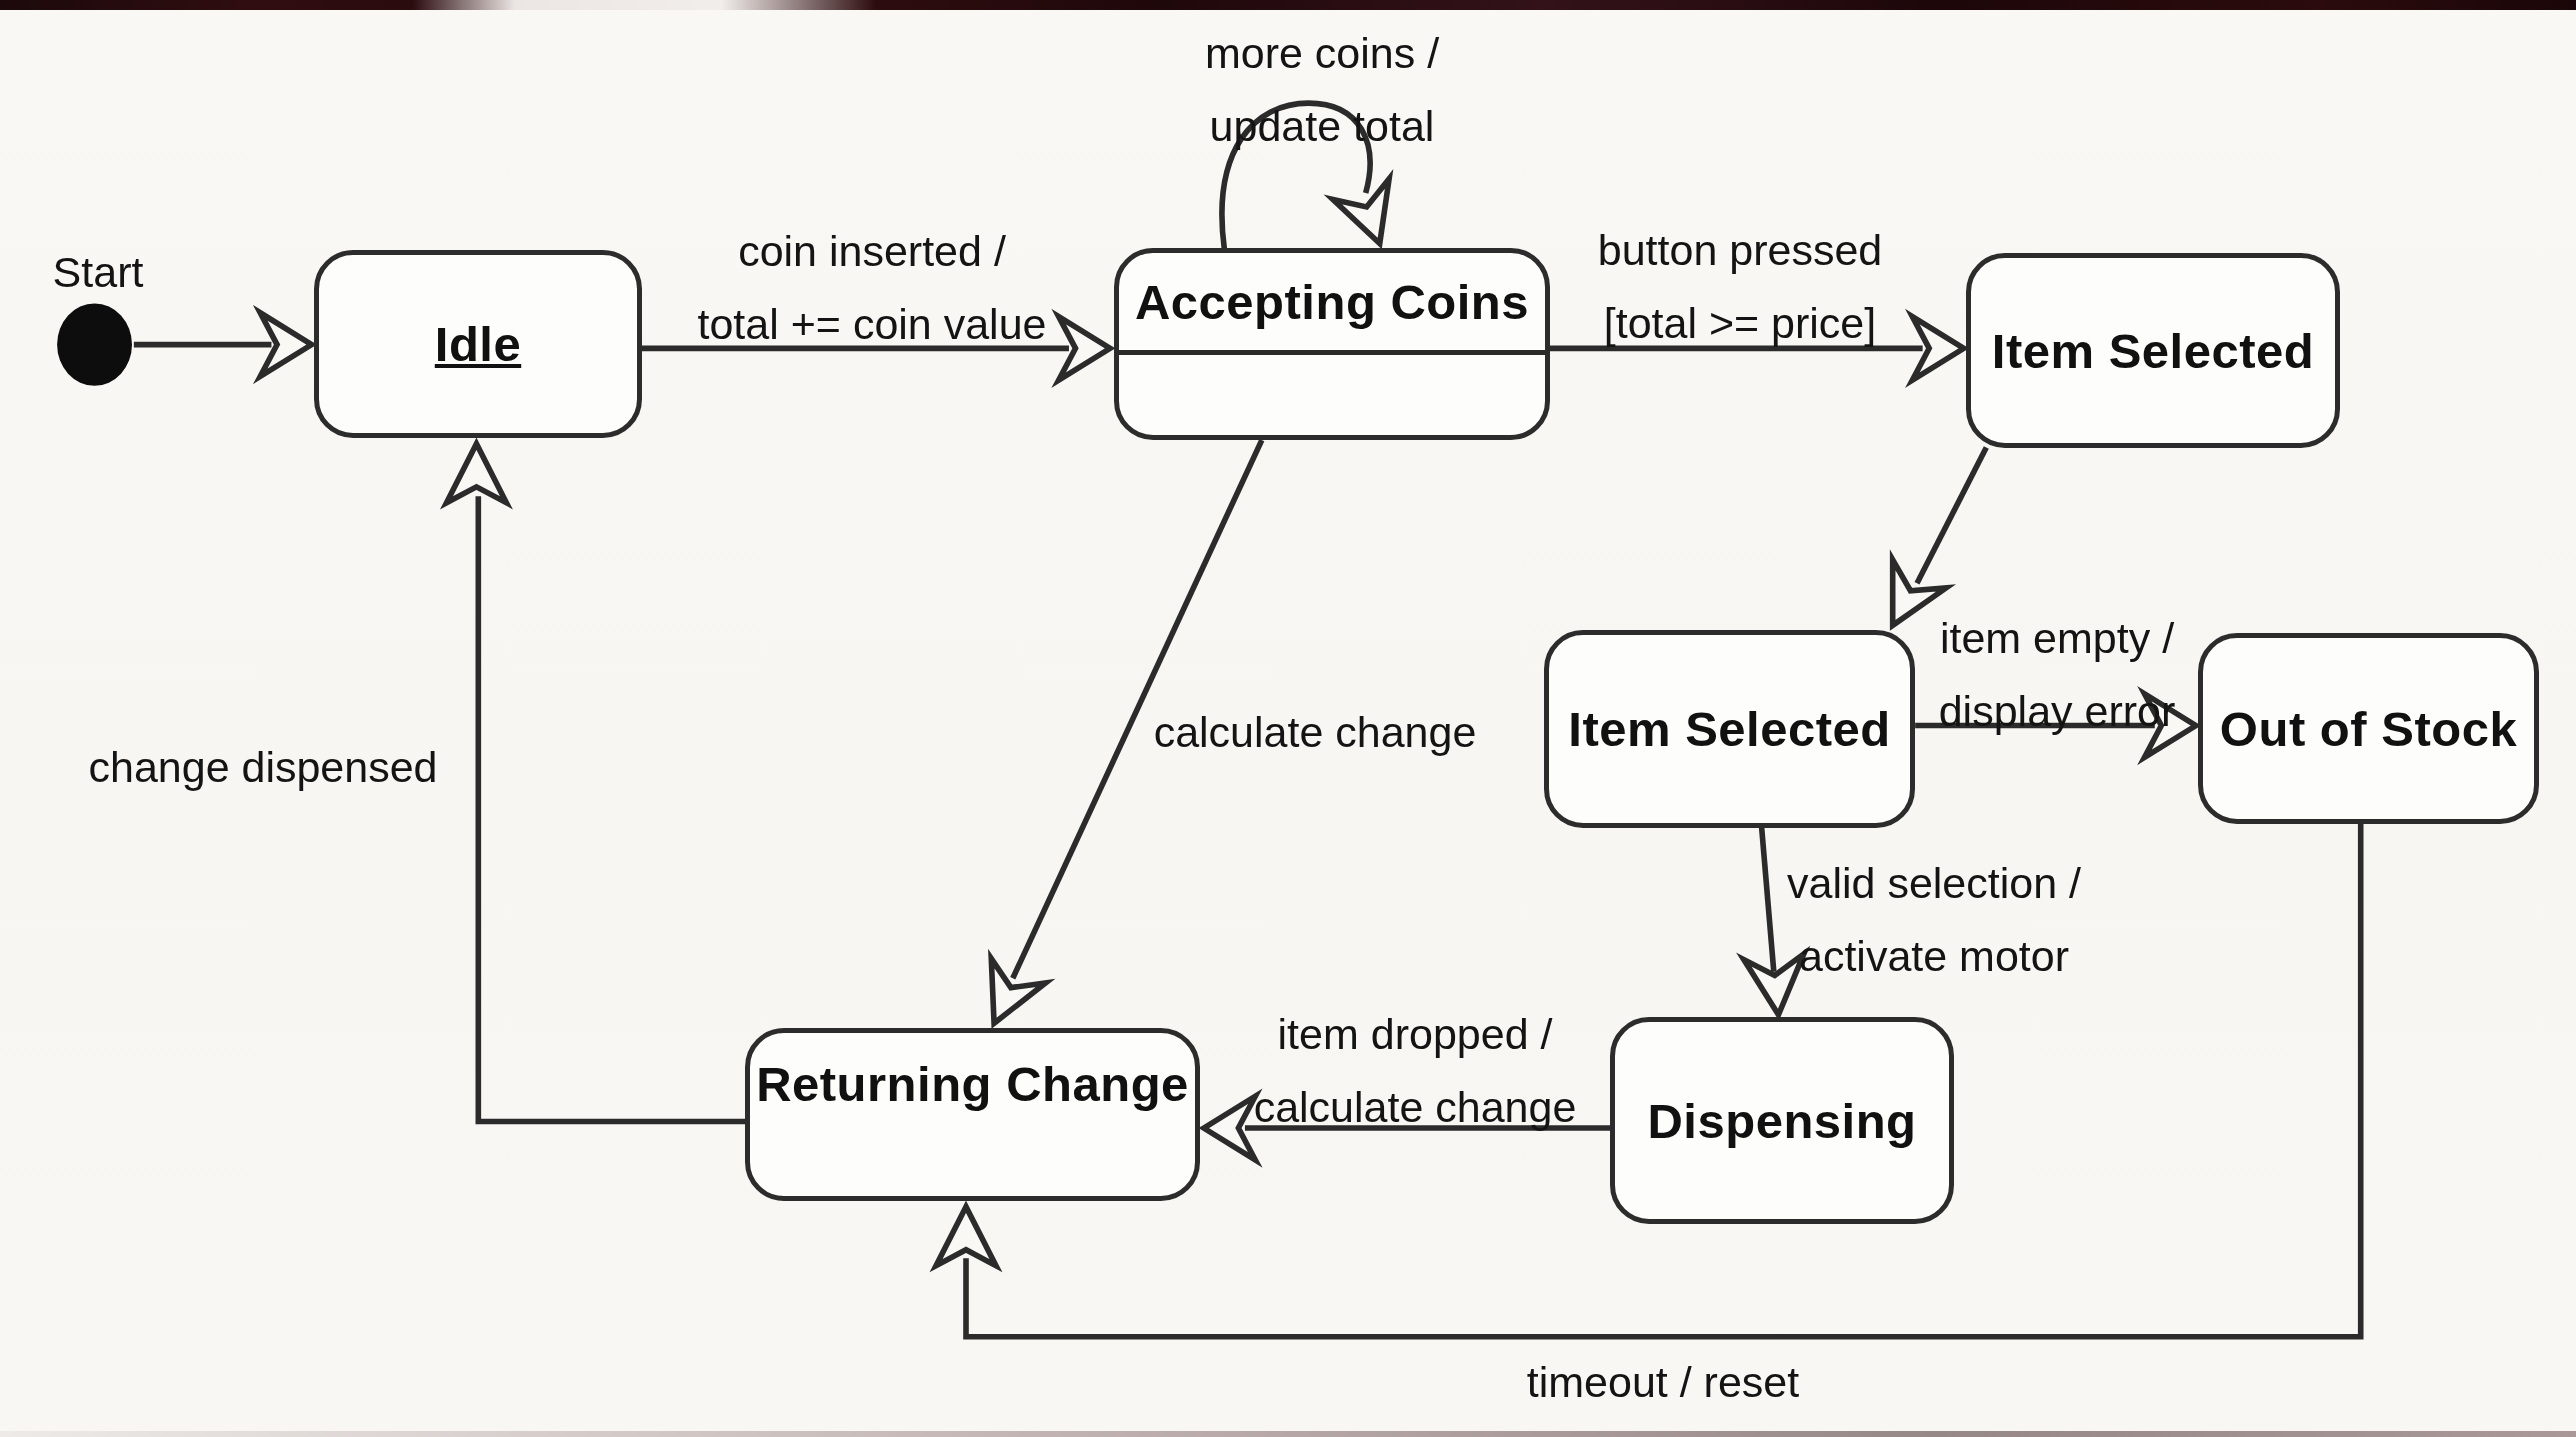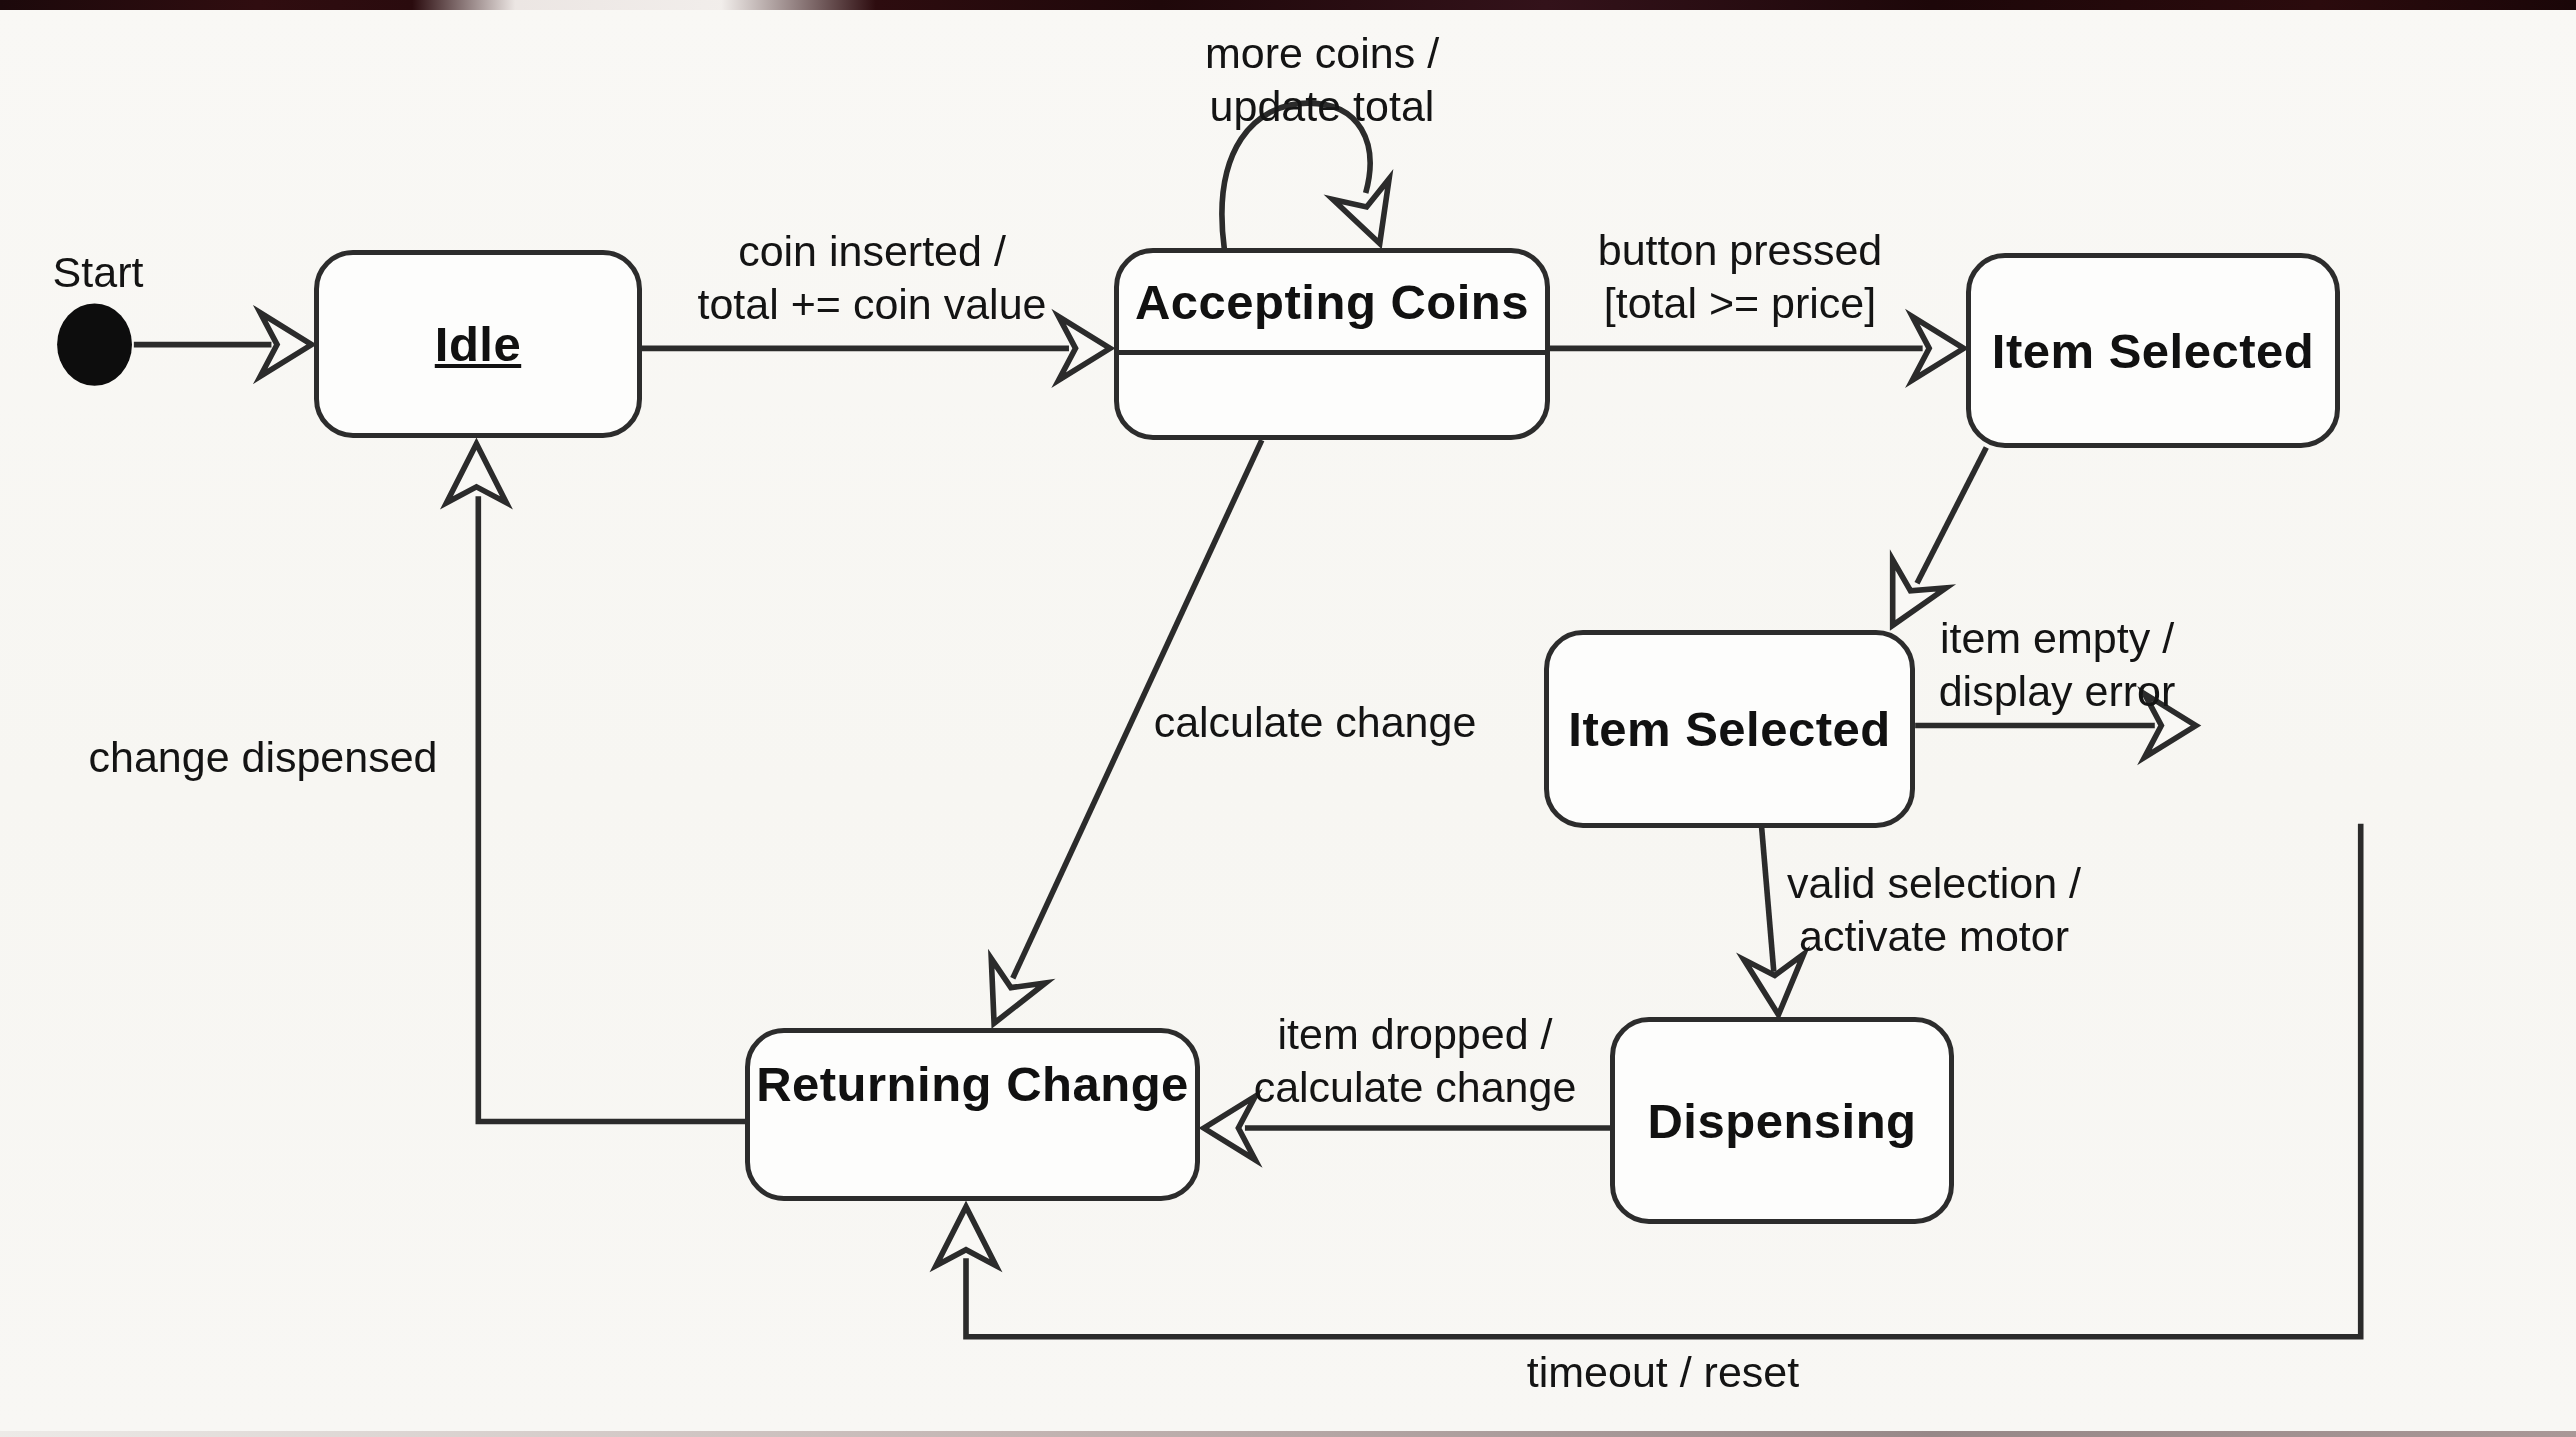--- a/index.html
+++ b/index.html
@@ -76,21 +76,21 @@
 
   .edge-label {
     position: absolute;
     transform: translate(-50%, -50%);
     text-align: center;
     font-size: 43px;
     line-height: 53px;
     color: #141414;
     white-space: nowrap;
   }
-  .edge-label span { display: block; }
+  .edge-label span { display: block; margin-top: 20px; }
 
   .start-label {
     position: absolute;
     transform: translate(-50%, -50%);
     font-size: 43px;
     color: #141414;
     white-space: nowrap;
   }
 </style>
 </head>
@@ -153,20 +153,23 @@
   </div>
 
   <div class="state" style="left:1966px; top:253px; width:374px; height:195px;">
     <span>Item Selected</span>
   </div>
 
   <div class="state" style="left:1544px; top:630px; width:371px; height:198px;">
     <span>Item Selected</span>
   </div>
 
+  <div class="state" style="left:2198px; top:633px; width:341px; height:191px;">
+    <span>Out of Stock</span>
+  </div>
 
   <div class="state" style="left:1610px; top:1017px; width:344px; height:207px;">
     <span>Dispensing</span>
   </div>
 
   <div class="state top-title" style="left:745px; top:1028px; width:455px; height:173px;">
     <span>Returning Change</span>
   </div>
 
   <div class="edge-label" style="left:872px; top:278px;">

